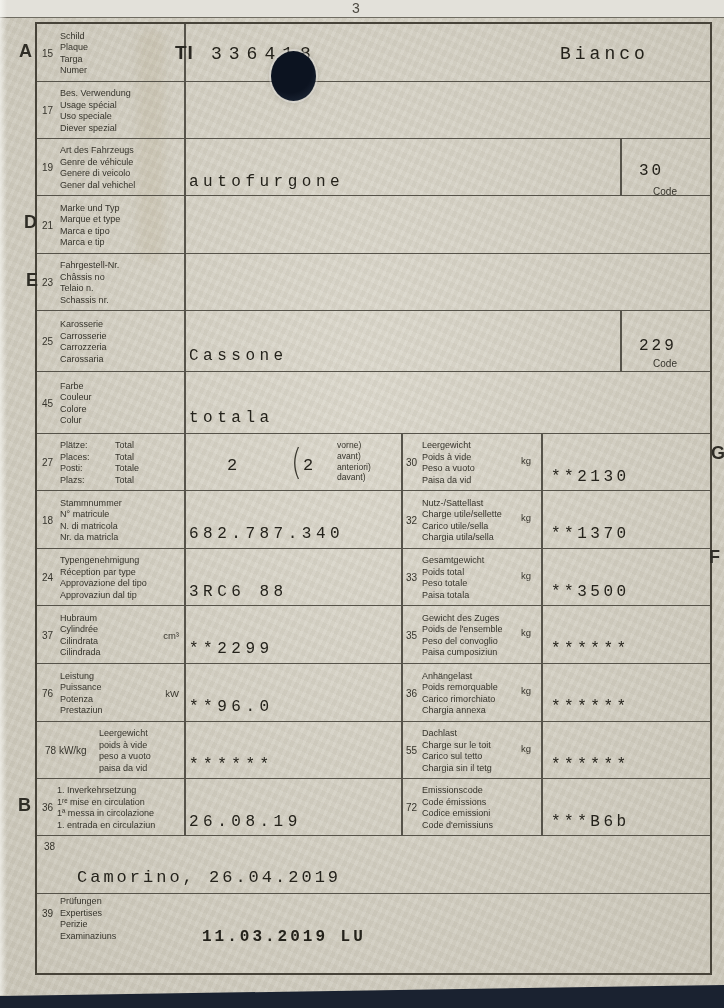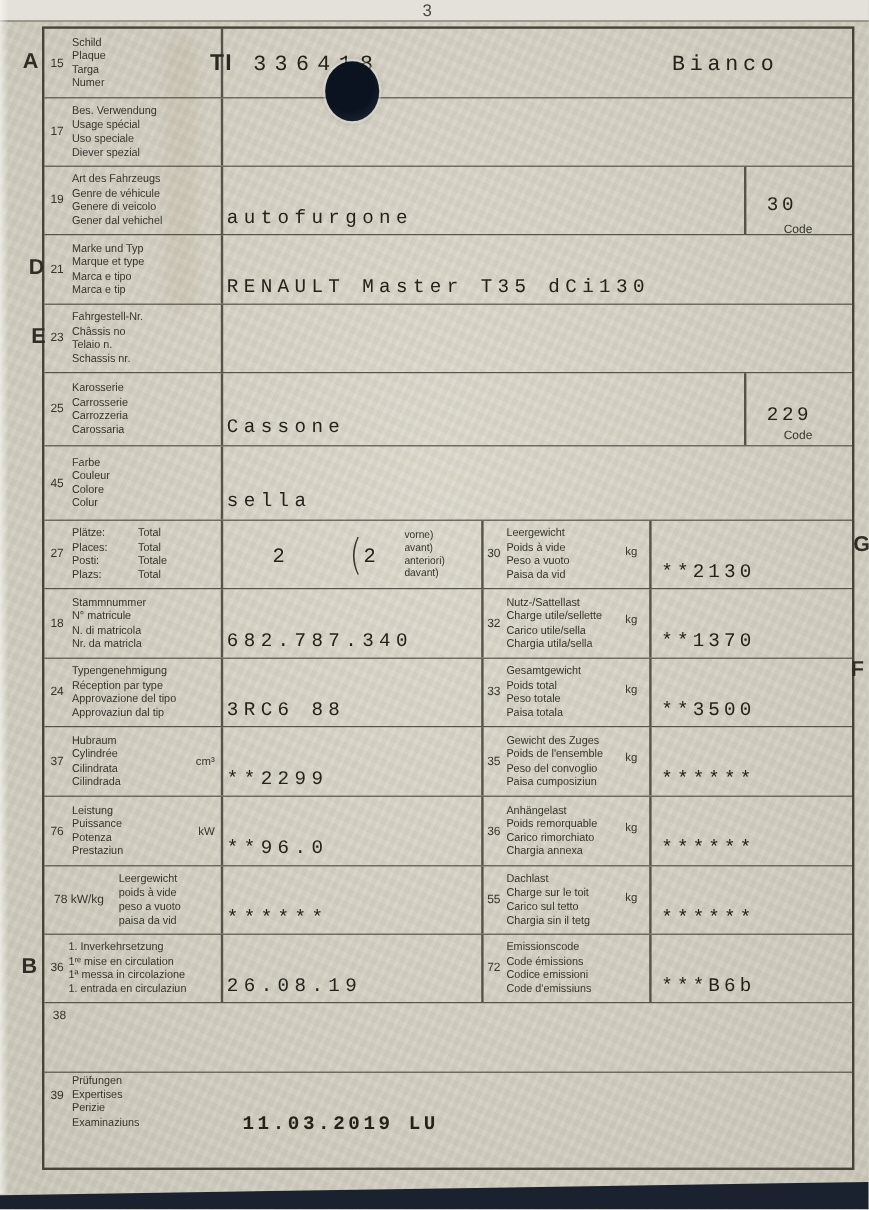--- a/index.html
+++ b/index.html
@@ -143,21 +143,20 @@
 
   <div class="row" style="top:171px;height:58px">
     <div class="vl" style="left:147px"></div>
     <span class="fnum">21</span>
     <div class="lbls">
       <span>Marke und Typ</span>
       <span>Marque et type</span>
       <span>Marca e tipo</span>
       <span>Marca e tip</span>
     </div>
-    <span class="val lval">RENAULT Master T35 dCi130</span>
   </div>
 
   <div class="row" style="top:229px;height:57px">
     <div class="vl" style="left:147px"></div>
     <span class="fnum">23</span>
     <div class="lbls">
       <span>Fahrgestell-Nr.</span>
       <span>Châssis no</span>
       <span>Telaio n.</span>
       <span>Schassis nr.</span>
@@ -181,21 +180,21 @@
 
   <div class="row" style="top:347px;height:62px">
     <div class="vl" style="left:147px"></div>
     <span class="fnum">45</span>
     <div class="lbls">
       <span>Farbe</span>
       <span>Couleur</span>
       <span>Colore</span>
       <span>Colur</span>
     </div>
-    <span class="val lval">sella</span>
+    <span class="val lval">totala</span>
   </div>
 
   <div class="row" style="top:409px;height:57px">
     <div class="vl" style="left:147px"></div>
     <div class="vl" style="left:364px"></div>
     <div class="vl" style="left:504px"></div>
     <span class="fnum">27</span>
     <div class="lbls">
       <span>Plätze:</span>
       <span>Places:</span>
@@ -362,20 +361,21 @@
       <span>Emissionscode</span>
       <span>Code émissions</span>
       <span>Codice emissioni</span>
       <span>Code d'emissiuns</span>
     </div>
     <span class="val rval">***B6b</span>
   </div>
 
   <div class="row" style="top:811px;height:58px">
     <span class="fnum-top">38</span>
+    <span class="val v38">Camorino, 26.04.2019</span>
   </div>
 
   <div class="row" style="top:869px;height:82px">
     <span class="fnum" style="top:24%">39</span>
     <div class="lbls" style="top:30%">
       <span>Prüfungen</span>
       <span>Expertises</span>
       <span>Perizie</span>
       <span>Examinaziuns</span>
     </div>

